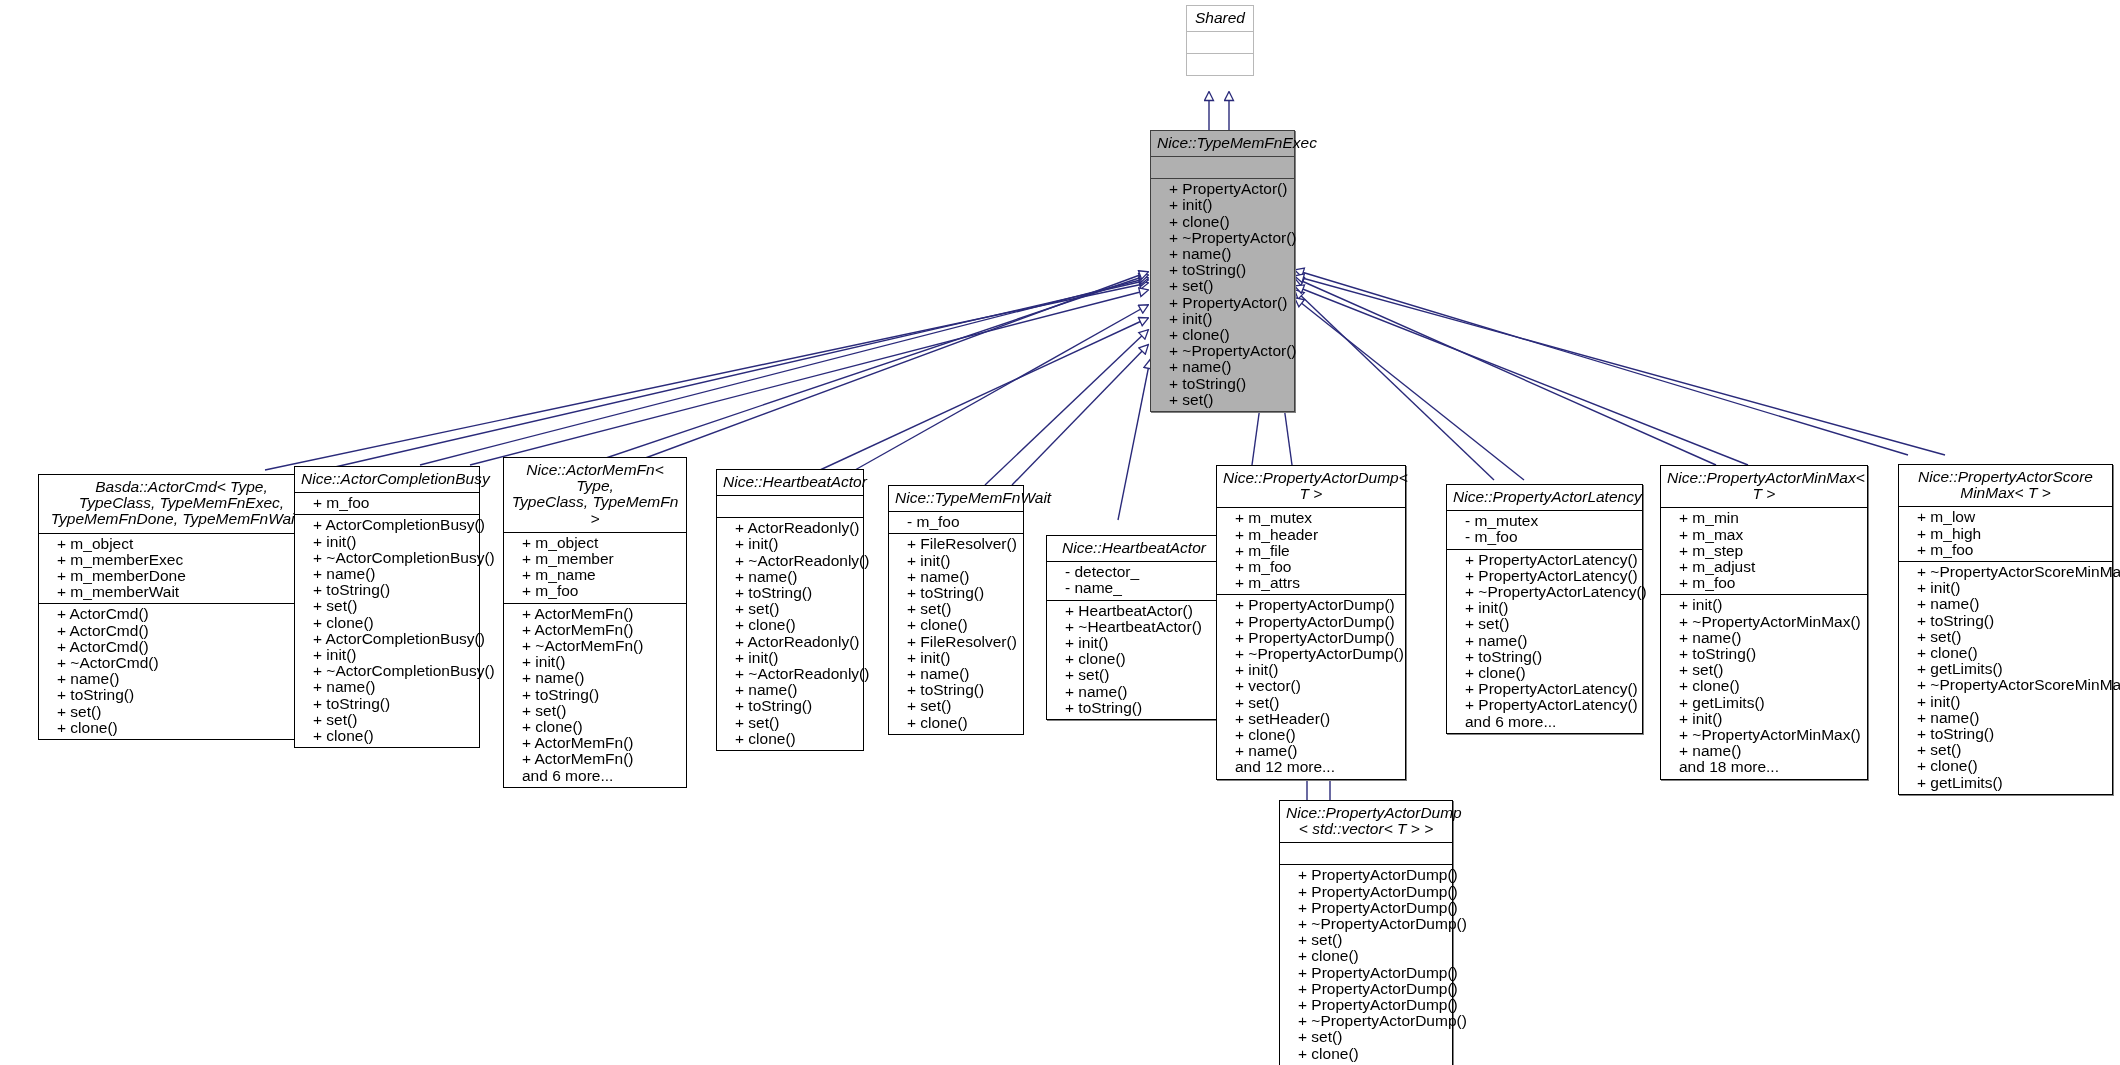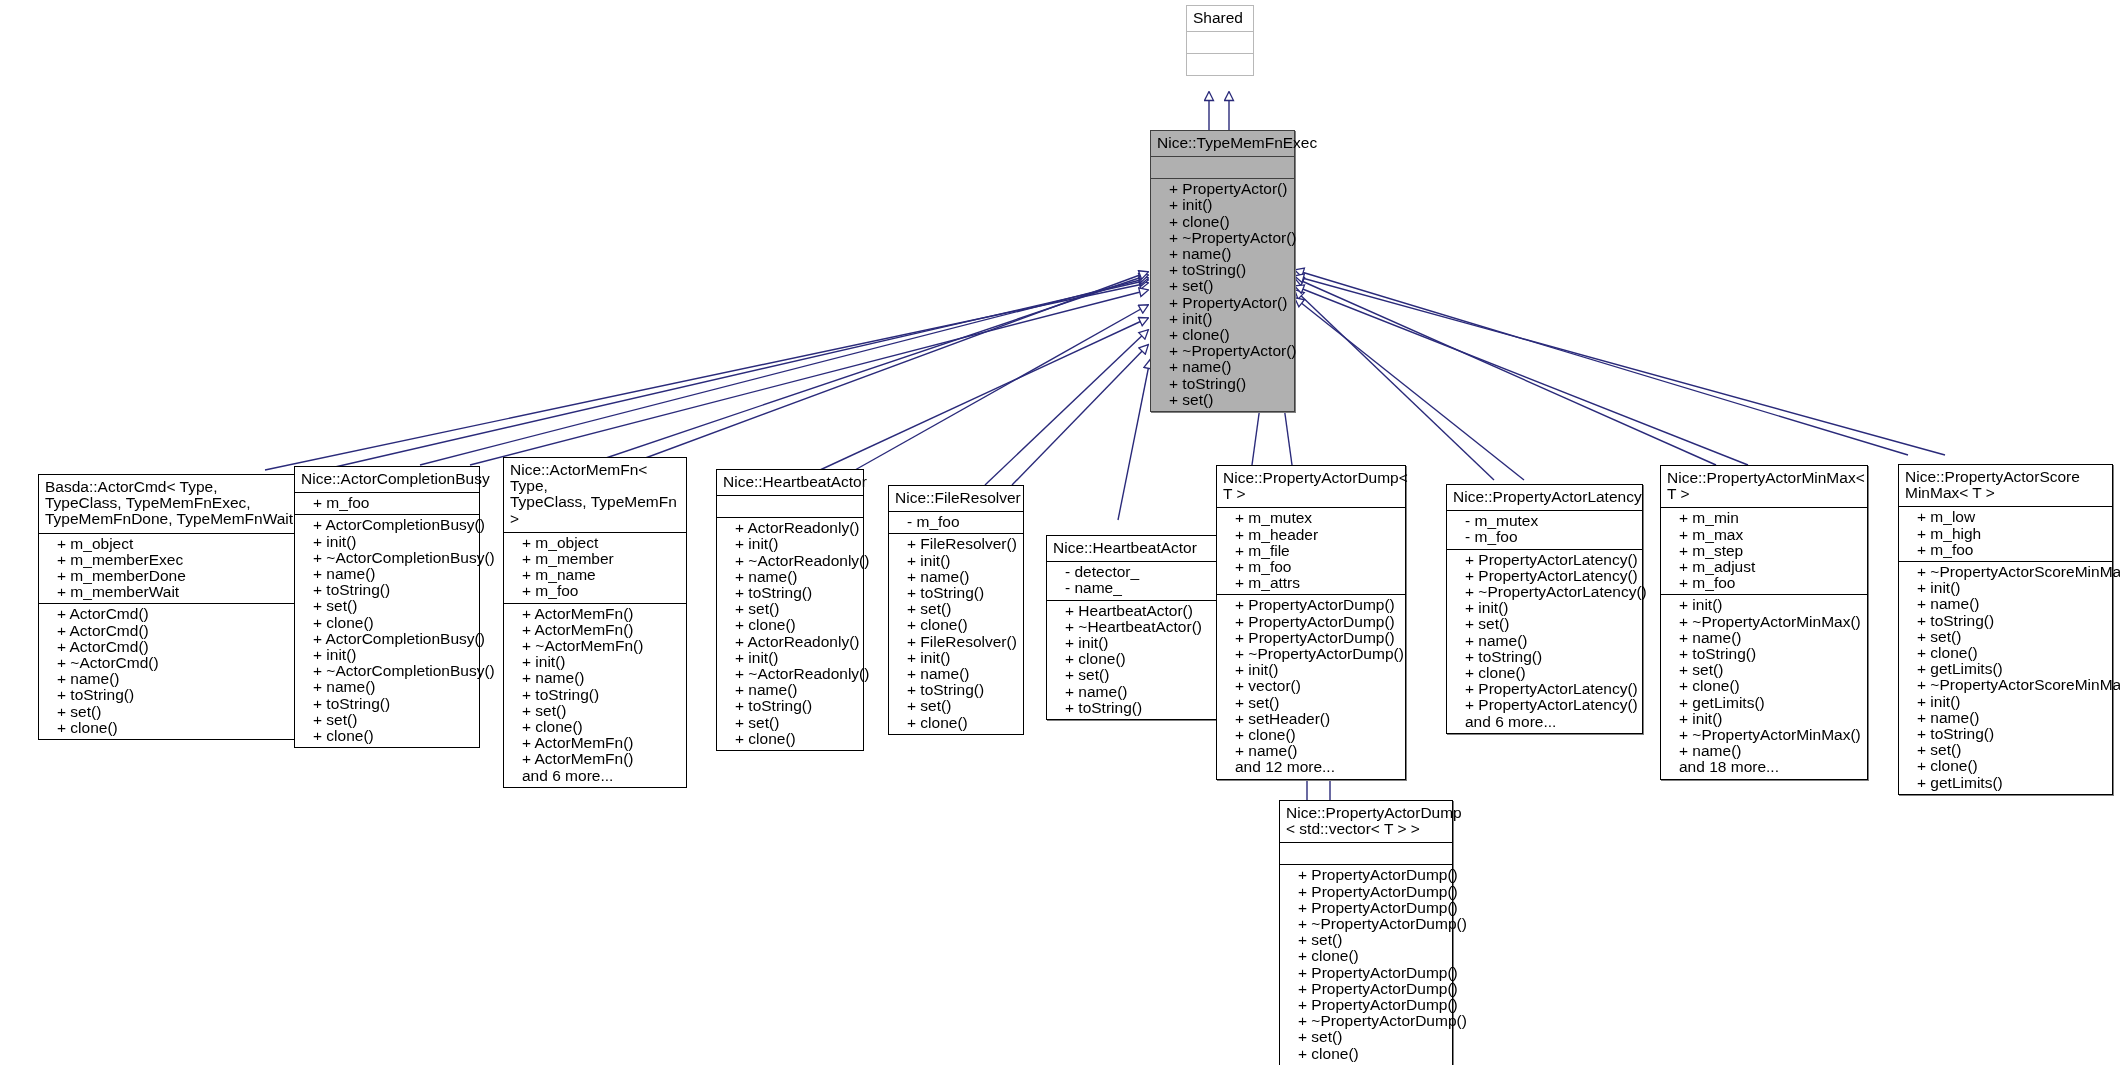--- a/index.html
+++ b/index.html
@@ -39,22 +39,24 @@
     box-shadow: 1px 1px 0 #808080;
   }
   .sec {
     box-sizing: border-box;
     padding: 2px 6px 3px 18px;
     font-size: 15.5px;
     line-height: 16.2px;
     color: #000000;
   }
   .sec.title {
+    text-align: center;
     padding: 4px 6px 5px 6px;
     white-space: pre-line;
+    font-style: italic;
   }
   .sec.divider { border-top: 1px solid #000000; }
   .shared .sec.divider { border-top: 1px solid #b8b8b8; }
   .root .sec.divider { border-top: 1px solid #404040; }
   .sec.attrs, .sec.ops { text-align: left; }
   .row { white-space: pre; }
   .empty-sec { height: 22px; }
 </style>
 </head>
 <body>
@@ -209,21 +211,21 @@
         <div class="row">+ init()</div>
         <div class="row">+ ~ActorReadonly()</div>
         <div class="row">+ name()</div>
         <div class="row">+ toString()</div>
         <div class="row">+ set()</div>
         <div class="row">+ clone()</div>
       </div>
   </div>
 
   <div class="uml-box" style="left:888px; top:485px; width:136px;">
-    <div class="sec title">Nice::FileResolver</div>
+    <div class="sec title">Nice::TypeMemFnWait</div>
     <div class="sec divider attrs">
         <div class="row">- m_foo</div>
       </div>
     <div class="sec divider ops">
         <div class="row">+ FileResolver()</div>
         <div class="row">+ init()</div>
         <div class="row">+ name()</div>
         <div class="row">+ toString()</div>
         <div class="row">+ set()</div>
         <div class="row">+ clone()</div>

